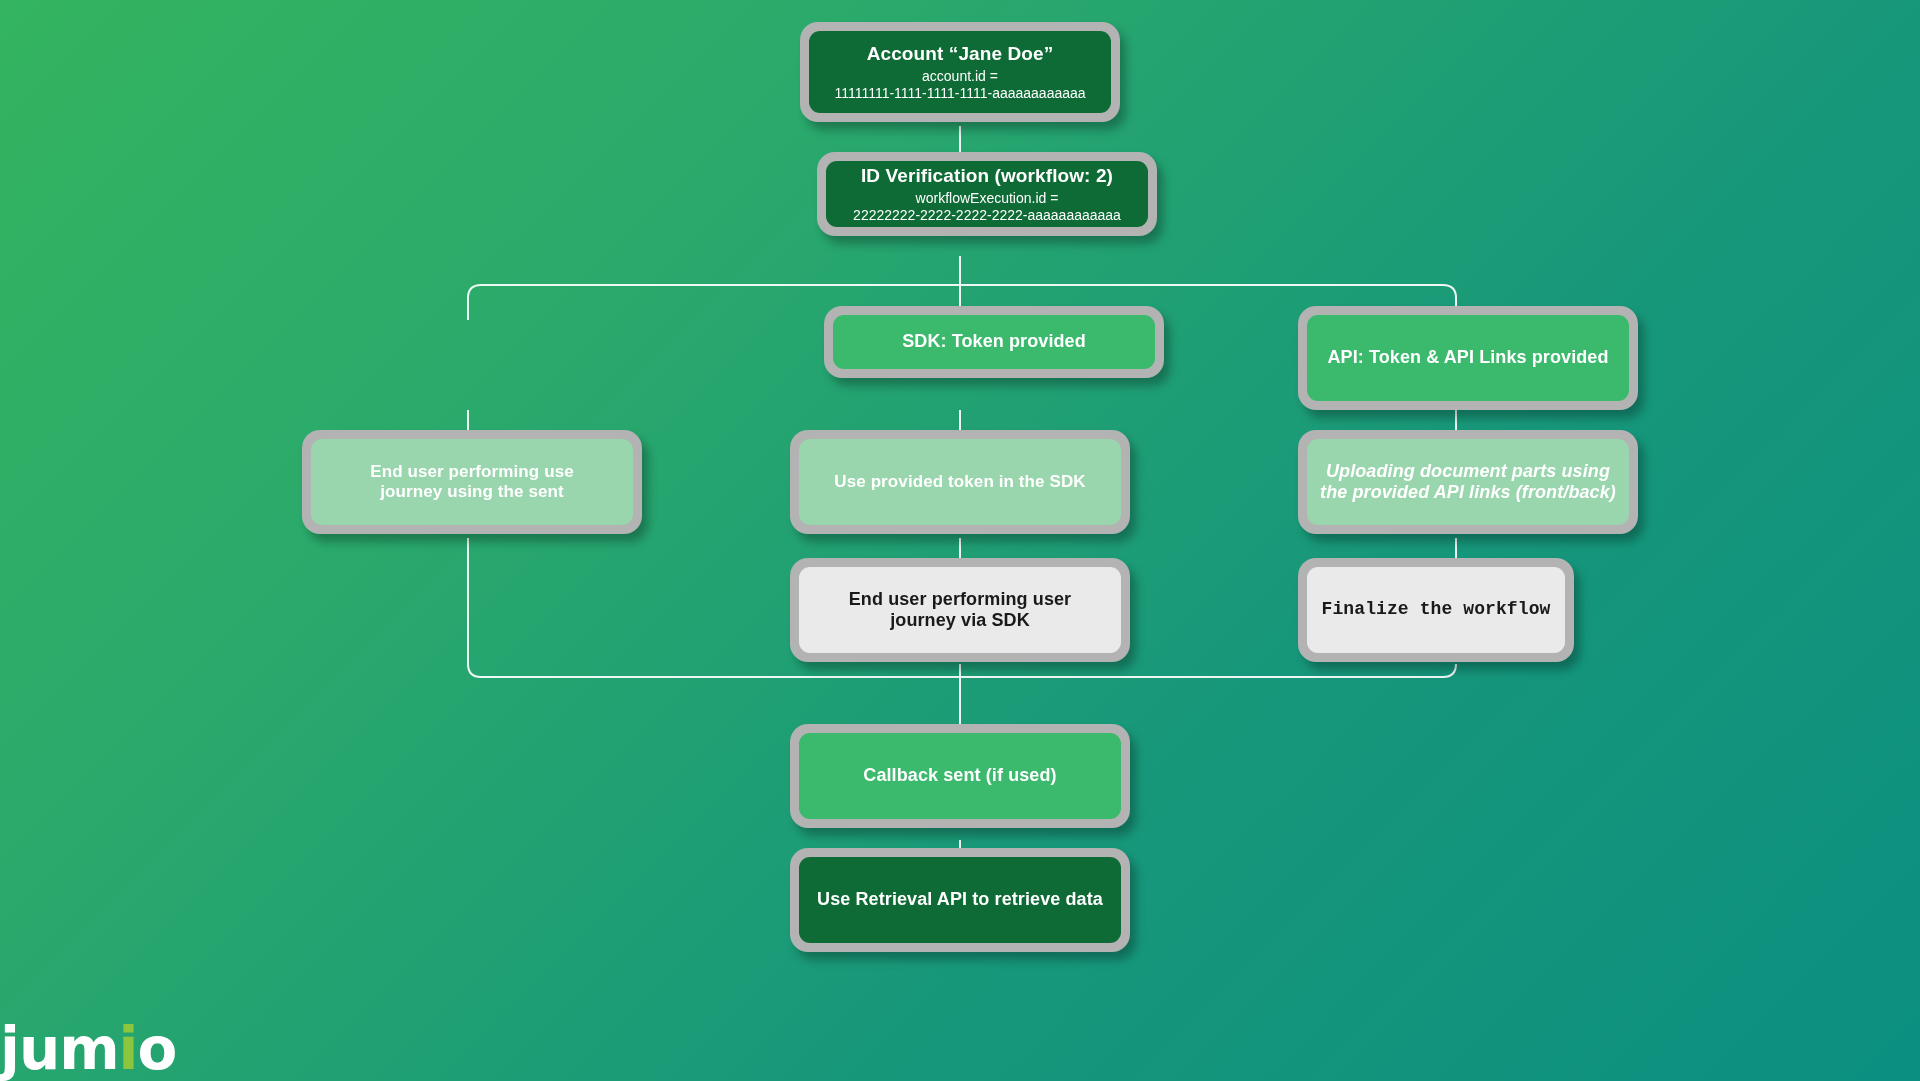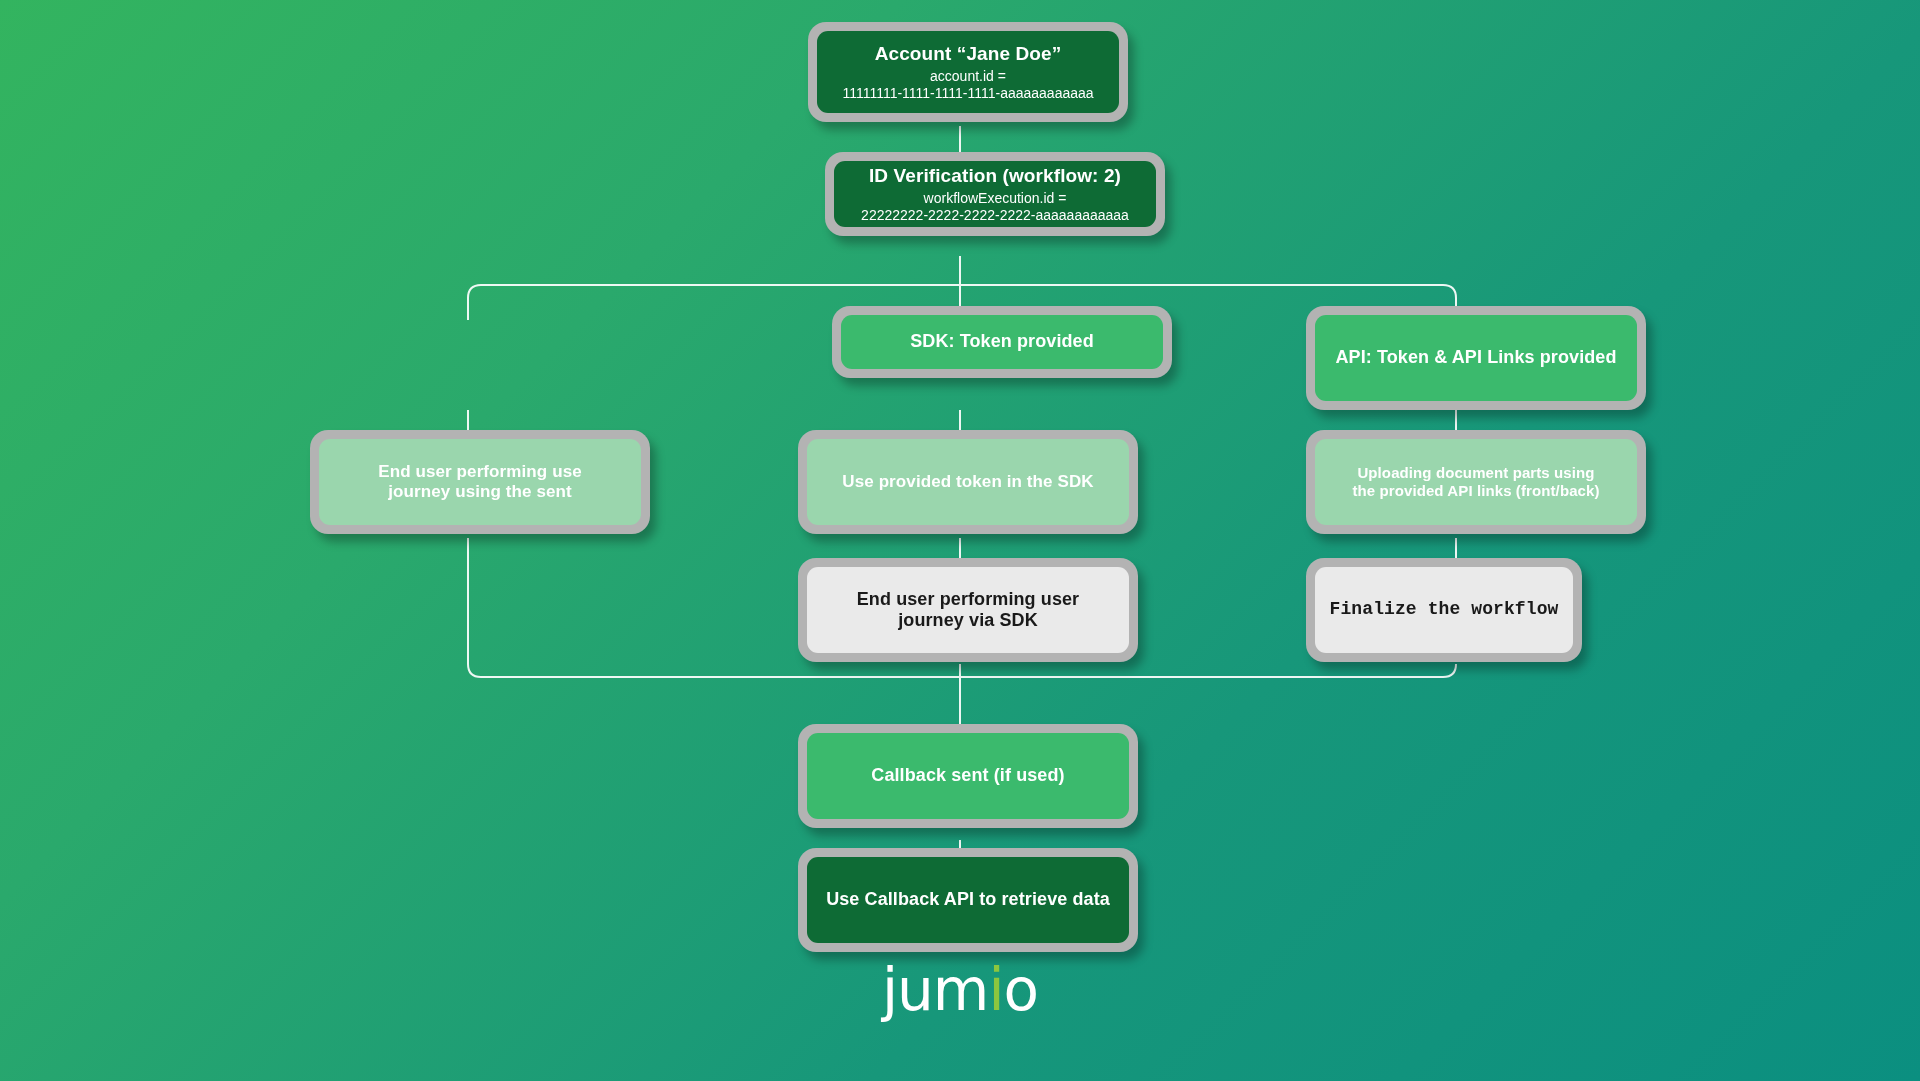--- a/index.html
+++ b/index.html
@@ -32,21 +32,20 @@
   }
 
   
   .node {
     position: absolute;
     box-sizing: border-box;
     border-radius: 18px;
     background: #b3b3b3;
     padding: 9px;
     box-shadow: 6px 8px 10px rgba(0,0,0,0.28);
-    margin-left: 8px;
   }
   .node .inner {
     box-sizing: border-box;
     width: 100%;
     height: 100%;
     border-radius: 11px;
     display: flex;
     flex-direction: column;
     align-items: center;
     justify-content: center;
@@ -72,33 +71,32 @@
     color: #ffffff;
     line-height: 1.2;
     font-weight: normal;
     margin-top: 3px;
   }
 
   
   .s-19 .title { font-size: 19px; }
   .s-18 .title { font-size: 18px; }
   .s-17 .title { font-size: 17px; }
-  .s-15 .title { font-size: 15px; }
+  .s-15 .title { font-size: 18px; font-style: italic; }
   .sub { font-size: 14px; }
 
   
   #logo {
     position: absolute;
     left: 0;
-    top: 961px;
-    width: 1920px;
-    text-align: center;
+    top: 1020px;
+    width: 1920px;
     font-family: "DejaVu Sans", sans-serif;
     font-size: 58px;
-    font-weight: normal;
+    font-weight: bold;
     letter-spacing: -1px;
     line-height: 1;
     user-select: none;
   }
   #logo .w { color: #ffffff; }
   #logo .y { color: #8cc63e; }
 </style>
 </head>
 <body>
 
@@ -195,19 +193,19 @@
   </div>
 
   <div class="node v-green s-18" style="left:790px; top:724px; width:340px; height:104px;">
     <div class="inner">
       <div class="title">Callback sent (if used)</div>
     </div>
   </div>
 
   <div class="node v-dark s-18" style="left:790px; top:848px; width:340px; height:104px;">
     <div class="inner">
-      <div class="title">Use Callback API to retrieve data</div>
+      <div class="title">Use Retrieval API to retrieve data</div>
     </div>
   </div>
 
   <div id="logo"><span class="w">jum</span><span class="y">i</span><span class="w">o</span></div>
 
 </div>
 
 </body></html>

